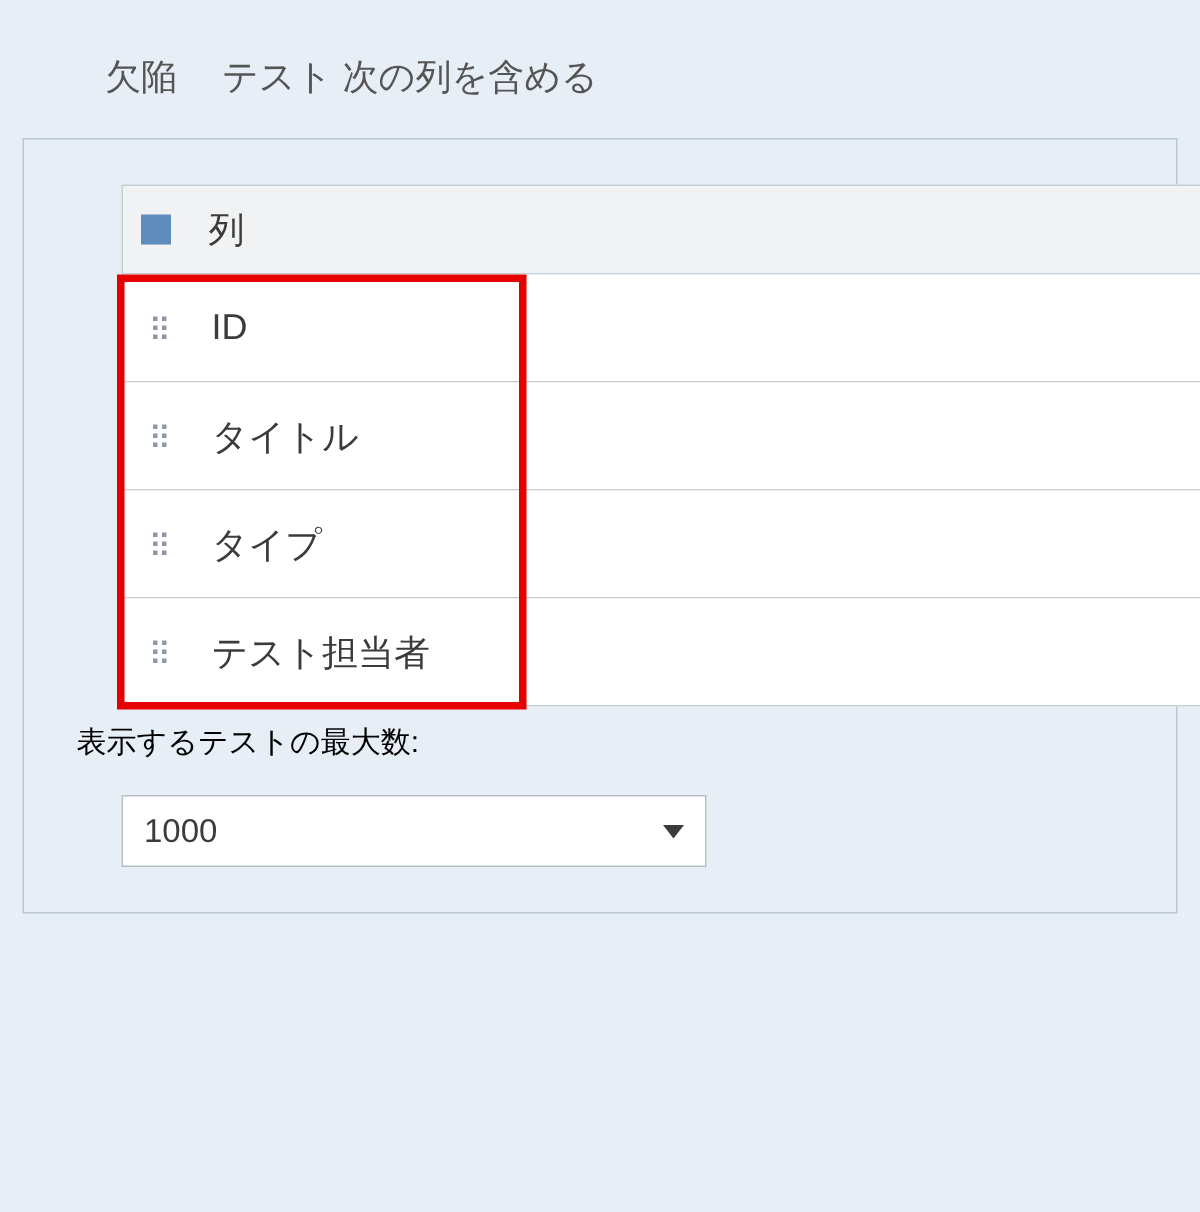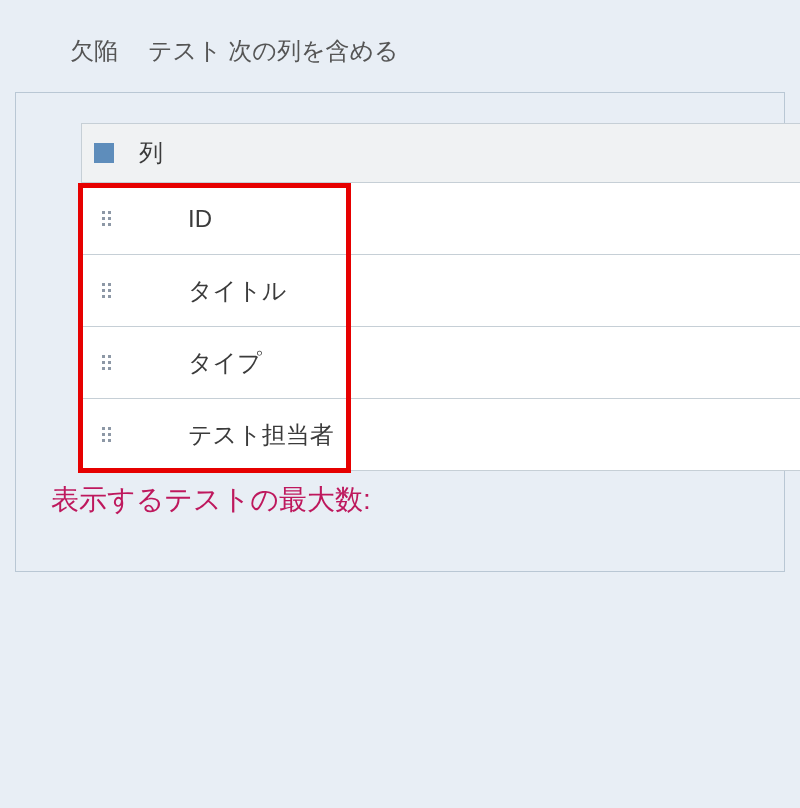--- a/index.html
+++ b/index.html
@@ -66,21 +66,20 @@
       color: #3b3b3b;
     }
     .table-row {
       display: flex;
       align-items: center;
       background: #ffffff;
       border: 1px solid #c6cfd6;
       border-top: none;
       height: 72px;
       padding-left: 20px;
-      gap: 47px;
     }
     .drag-handle {
       display: grid;
       grid-template-columns: repeat(2, 3px);
       grid-template-rows: repeat(3, 3px);
       gap: 3px;
       margin-right: 30px;
       cursor: move;
     }
     .drag-handle span {
@@ -101,22 +100,22 @@
       border: 5px solid #e60000;
       pointer-events: none;
     }
     .add-link {
       margin: 25px 0 25px 35px;
       font-size: 24px;
       color: #2d6ba8;
       cursor: pointer;
     }
     .max-label {
-      font-size: 28px;
-      color: #be185d;
+      font-size: 20px;
+      color: #000000;
       margin: 10px 0 22px 0;
     }
     .select-box {
       width: 390px;
       height: 48px;
       background: #ffffff;
       border: 1px solid #b3bdc6;
       display: flex;
       align-items: center;
       justify-content: space-between;
@@ -197,13 +196,17 @@
       </div>
       <div class="row-text">テスト担当者</div>
     </div>
 
     <div class="highlight-box"></div>
   </div>
 
 
   <div class="max-label">表示するテストの最大数:</div>
 
+  <div class="select-box">
+    <span>1000</span>
+    <span class="chevron"></span>
+  </div>
 </div>
 
 </body></html>

